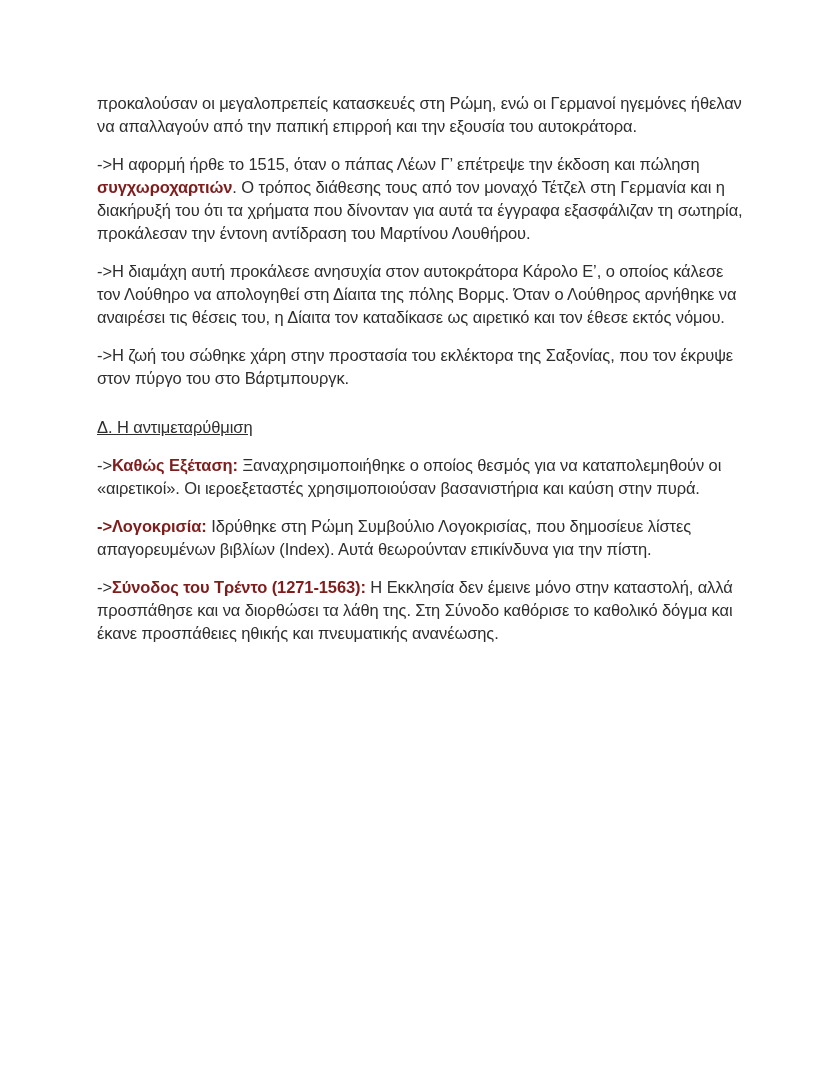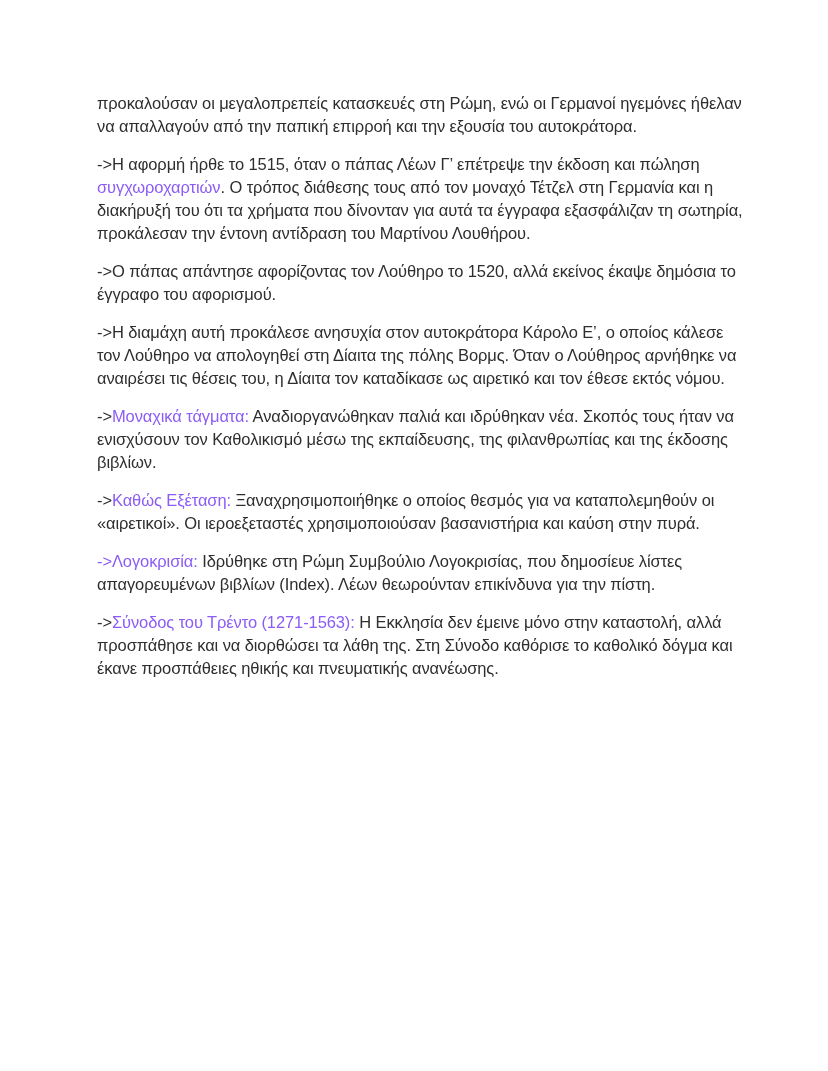--- a/index.html
+++ b/index.html
@@ -27,31 +27,31 @@
     letter-spacing: -0.1px;
   }
   .para {
     margin: 0 0 15px 0;
   }
   .para.heading {
     margin-top: 26px;
     text-decoration: underline;
   }
   .run.b {
-    font-weight: normal;
-    color: #8b5cf6;
+    font-weight: bold;
+    color: #7f1d1d;
   }
 </style>
 </head>
 <body>
 
 <div class="page" style="background: rgb(255, 255, 255);">
   <div class="content" style="color: rgb(46, 46, 46);">
       <p class="para"><span class="run">προκαλούσαν οι μεγαλοπρεπείς κατασκευές στη Ρώμη, ενώ οι Γερμανοί ηγεμόνες ήθελαν να απαλλαγούν από την παπική επιρροή και την εξουσία του αυτοκράτορα.</span></p>
       <p class="para"><span class="run">-&gt;Η αφορμή ήρθε το 1515, όταν ο πάπας Λέων Γ’ επέτρεψε την έκδοση και πώληση </span><span class="run b">συγχωροχαρτιών</span><span class="run">. Ο τρόπος διάθεσης τους από τον μοναχό Τέτζελ στη Γερμανία και η διακήρυξή του ότι τα χρήματα που δίνονταν για αυτά τα έγγραφα εξασφάλιζαν τη σωτηρία, προκάλεσαν την έντονη αντίδραση του Μαρτίνου Λουθήρου.</span></p>
-      <p class="para"><span class="run">-&gt;Ο πάπας απάντησε αφορίζοντας τον Λούθηρο το 1520, αλλά εκείνος έκαψε δημόσια το έγγραφο του αφορισμού.</span></p>
       <p class="para"><span class="run">-&gt;Η διαμάχη αυτή προκάλεσε ανησυχία στον αυτοκράτορα Κάρολο Ε’, ο οποίος κάλεσε τον Λούθηρο να απολογηθεί στη Δίαιτα της πόλης Βορμς. Όταν ο Λούθηρος αρνήθηκε να αναιρέσει τις θέσεις του, η Δίαιτα τον καταδίκασε ως αιρετικό και τον έθεσε εκτός νόμου.</span></p>
-      <p class="para"><span class="run">-&gt;</span><span class="run b">Μοναχικά τάγματα:</span><span class="run"> Αναδιοργανώθηκαν παλιά και ιδρύθηκαν νέα. Σκοπός τους ήταν να ενισχύσουν τον Καθολικισμό μέσω της εκπαίδευσης, της φιλανθρωπίας και της έκδοσης βιβλίων.</span></p>
+      <p class="para"><span class="run">-&gt;Η ζωή του σώθηκε χάρη στην προστασία του εκλέκτορα της Σαξονίας, που τον έκρυψε στον πύργο του στο Βάρτμπουργκ.</span></p>
+      <p class="para heading"><span class="run">Δ. Η αντιμεταρύθμιση</span></p>
       <p class="para"><span class="run">-&gt;</span><span class="run b">Καθώς Εξέταση:</span><span class="run"> Ξαναχρησιμοποιήθηκε ο οποίος θεσμός για να καταπολεμηθούν οι «αιρετικοί». Οι ιεροεξεταστές χρησιμοποιούσαν βασανιστήρια και καύση στην πυρά.</span></p>
-      <p class="para"><span class="run b">-&gt;Λογοκρισία:</span><span class="run"> Ιδρύθηκε στη Ρώμη Συμβούλιο Λογοκρισίας, που δημοσίευε λίστες απαγορευμένων βιβλίων (Index). Λέων θεωρούνταν επικίνδυνα για την πίστη.</span></p>
+      <p class="para"><span class="run b">-&gt;Λογοκρισία:</span><span class="run"> Ιδρύθηκε στη Ρώμη Συμβούλιο Λογοκρισίας, που δημοσίευε λίστες απαγορευμένων βιβλίων (Index). Αυτά θεωρούνταν επικίνδυνα για την πίστη.</span></p>
       <p class="para"><span class="run">-&gt;</span><span class="run b">Σύνοδος του Τρέντο (1271-1563):</span><span class="run"> Η Εκκλησία δεν έμεινε μόνο στην καταστολή, αλλά προσπάθησε και να διορθώσει τα λάθη της. Στη Σύνοδο καθόρισε το καθολικό δόγμα και έκανε προσπάθειες ηθικής και πνευματικής ανανέωσης.</span></p>
     </div>
 </div>
 
 </body></html>

